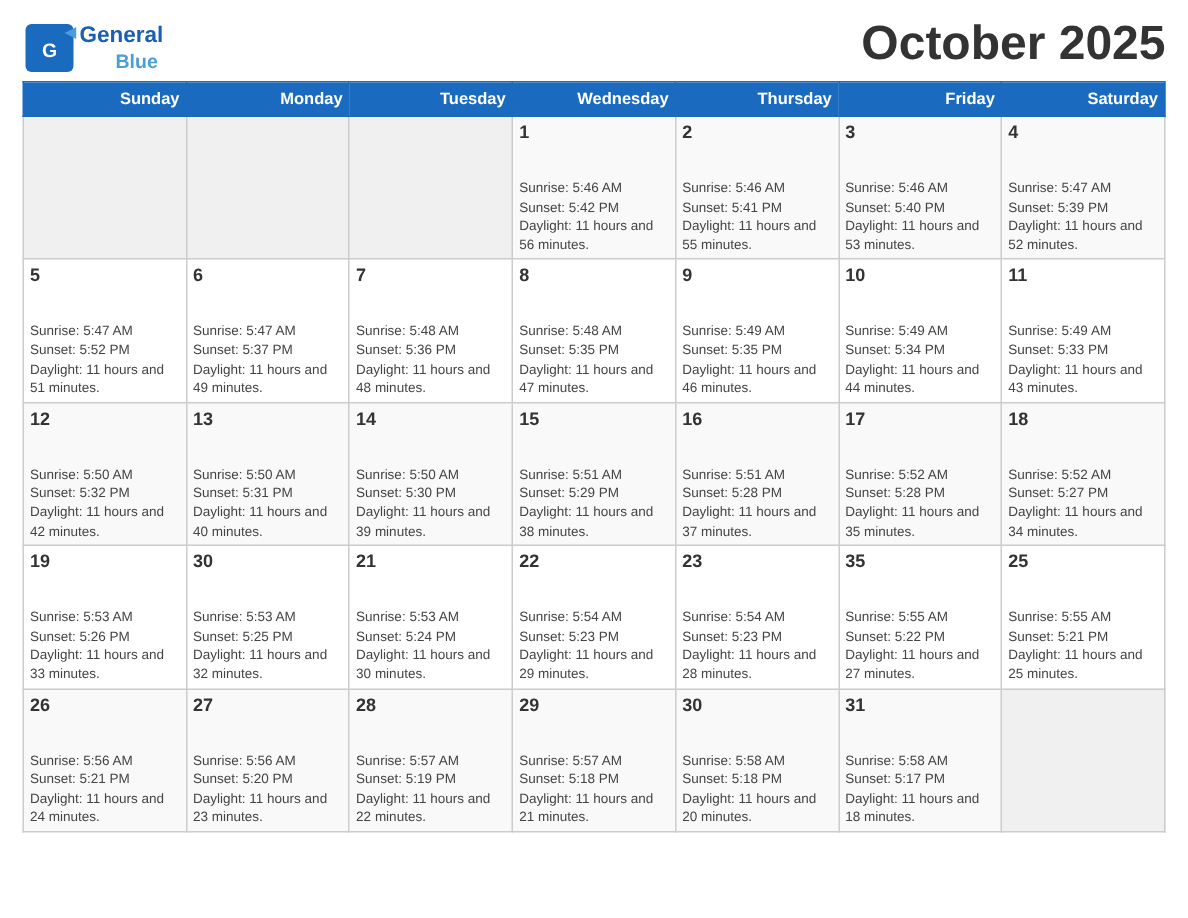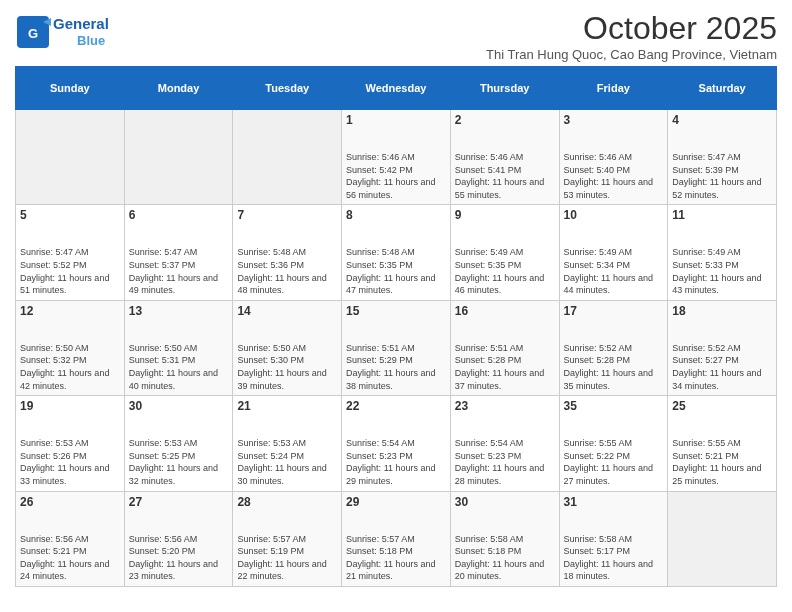--- a/index.html
+++ b/index.html
@@ -13,22 +13,22 @@
     table {
       width: 100%;
       border-collapse: collapse;
       table-layout: fixed;
     }
     thead tr th {
       background-color: #1a6bbf;
       color: #fff;
       font-size: 11px;
       font-weight: bold;
-      padding: 15px 4px;
-      text-align: center;
+      padding: 5px 4px;
+      text-align: right;
       border: 1px solid #1a6bbf;
     }
     tbody tr td {
       border: 1px solid #ccc;
       vertical-align: top;
       padding: 3px 4px;
       font-size: 9.5px;
       color: #333;
       height: 82px;
     }
@@ -64,22 +64,21 @@
       <rect x="2" y="2" width="32" height="32" rx="4" fill="#1a6bbf"></rect>
       <text x="18" y="24" text-anchor="middle" fill="white" font-size="13" font-weight="bold" font-family="Arial">G</text>
       <polygon points="28,8 36,12 36,4" fill="#4a9eda"></polygon>
     </svg>
     <div style="margin-left:2px;">
       <div style="font-size:15px;font-weight:bold;color:#1a5fb4;line-height:1.2;">General</div>
       <div style="font-size:13px;font-weight:bold;color:#4a9eda;line-height:1.2;margin-left:24px;">Blue</div>
     </div>
   </div>
   <div style="text-align:right;">
-    <div style="font-size:32px;font-weight:normal;color:#333;">October 2025</div>
-    <div style="font-size:13px;color:#555;">Thi Tran Hung Quoc, Cao Bang Province, Vietnam</div>
+    <div style="font-size:32px;font-weight:bold;color:#333;">October 2025</div>
   </div>
 </div>
 
 <table>
   <thead>
     <tr>
       <th>Sunday</th>
       <th>Monday</th>
       <th>Tuesday</th>
       <th>Wednesday</th>

